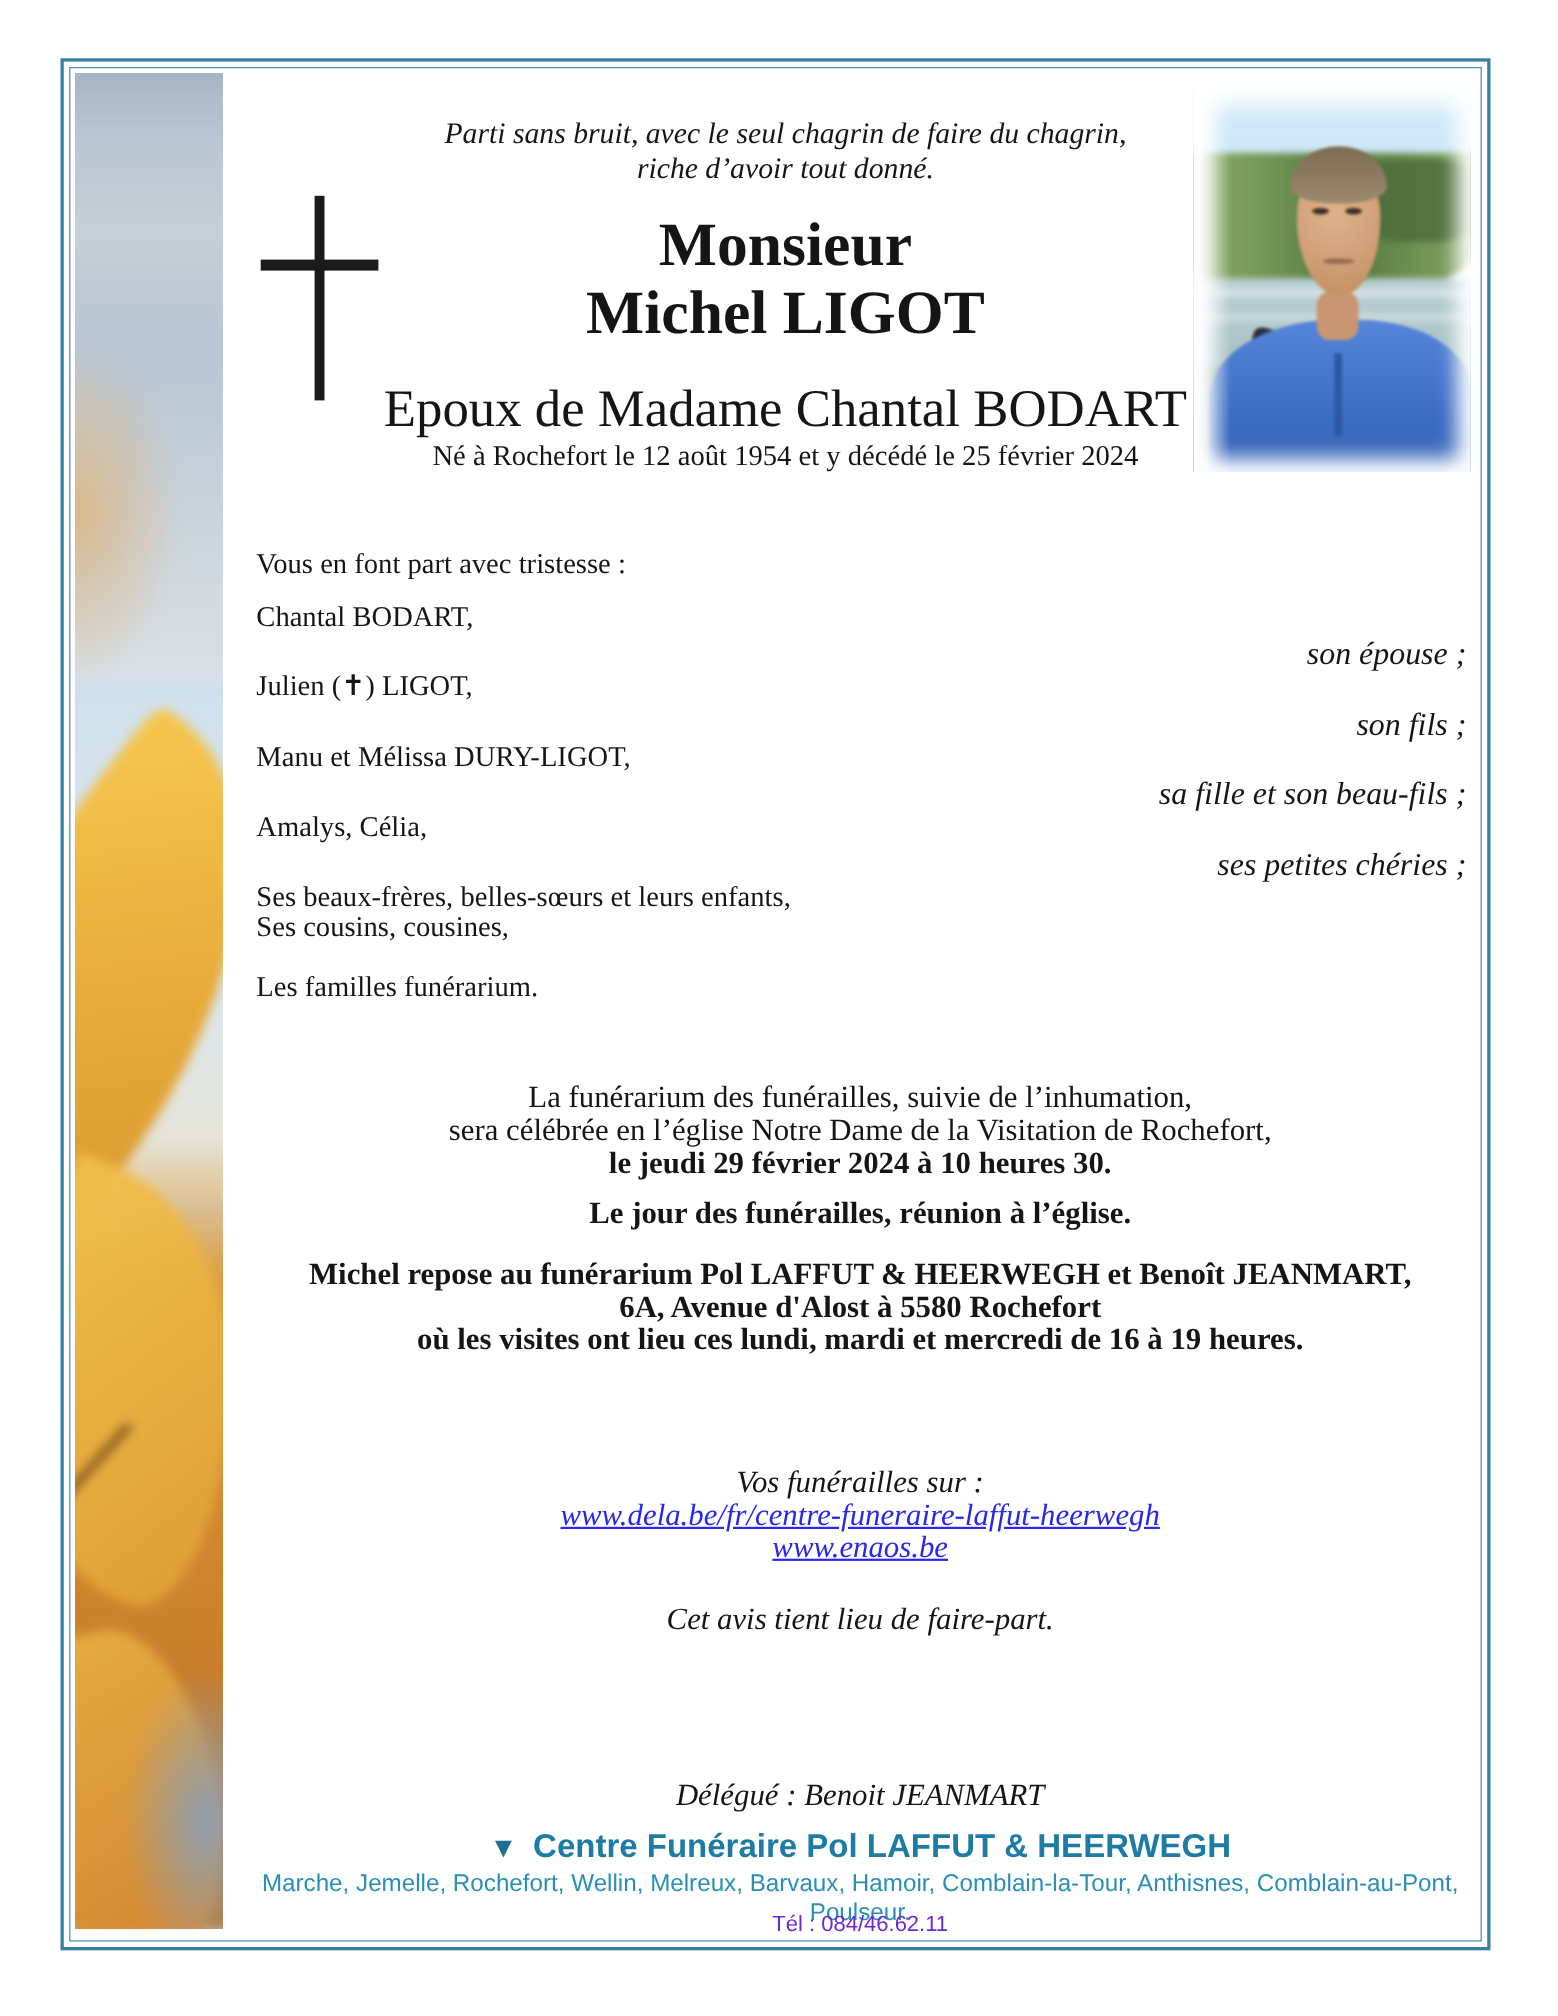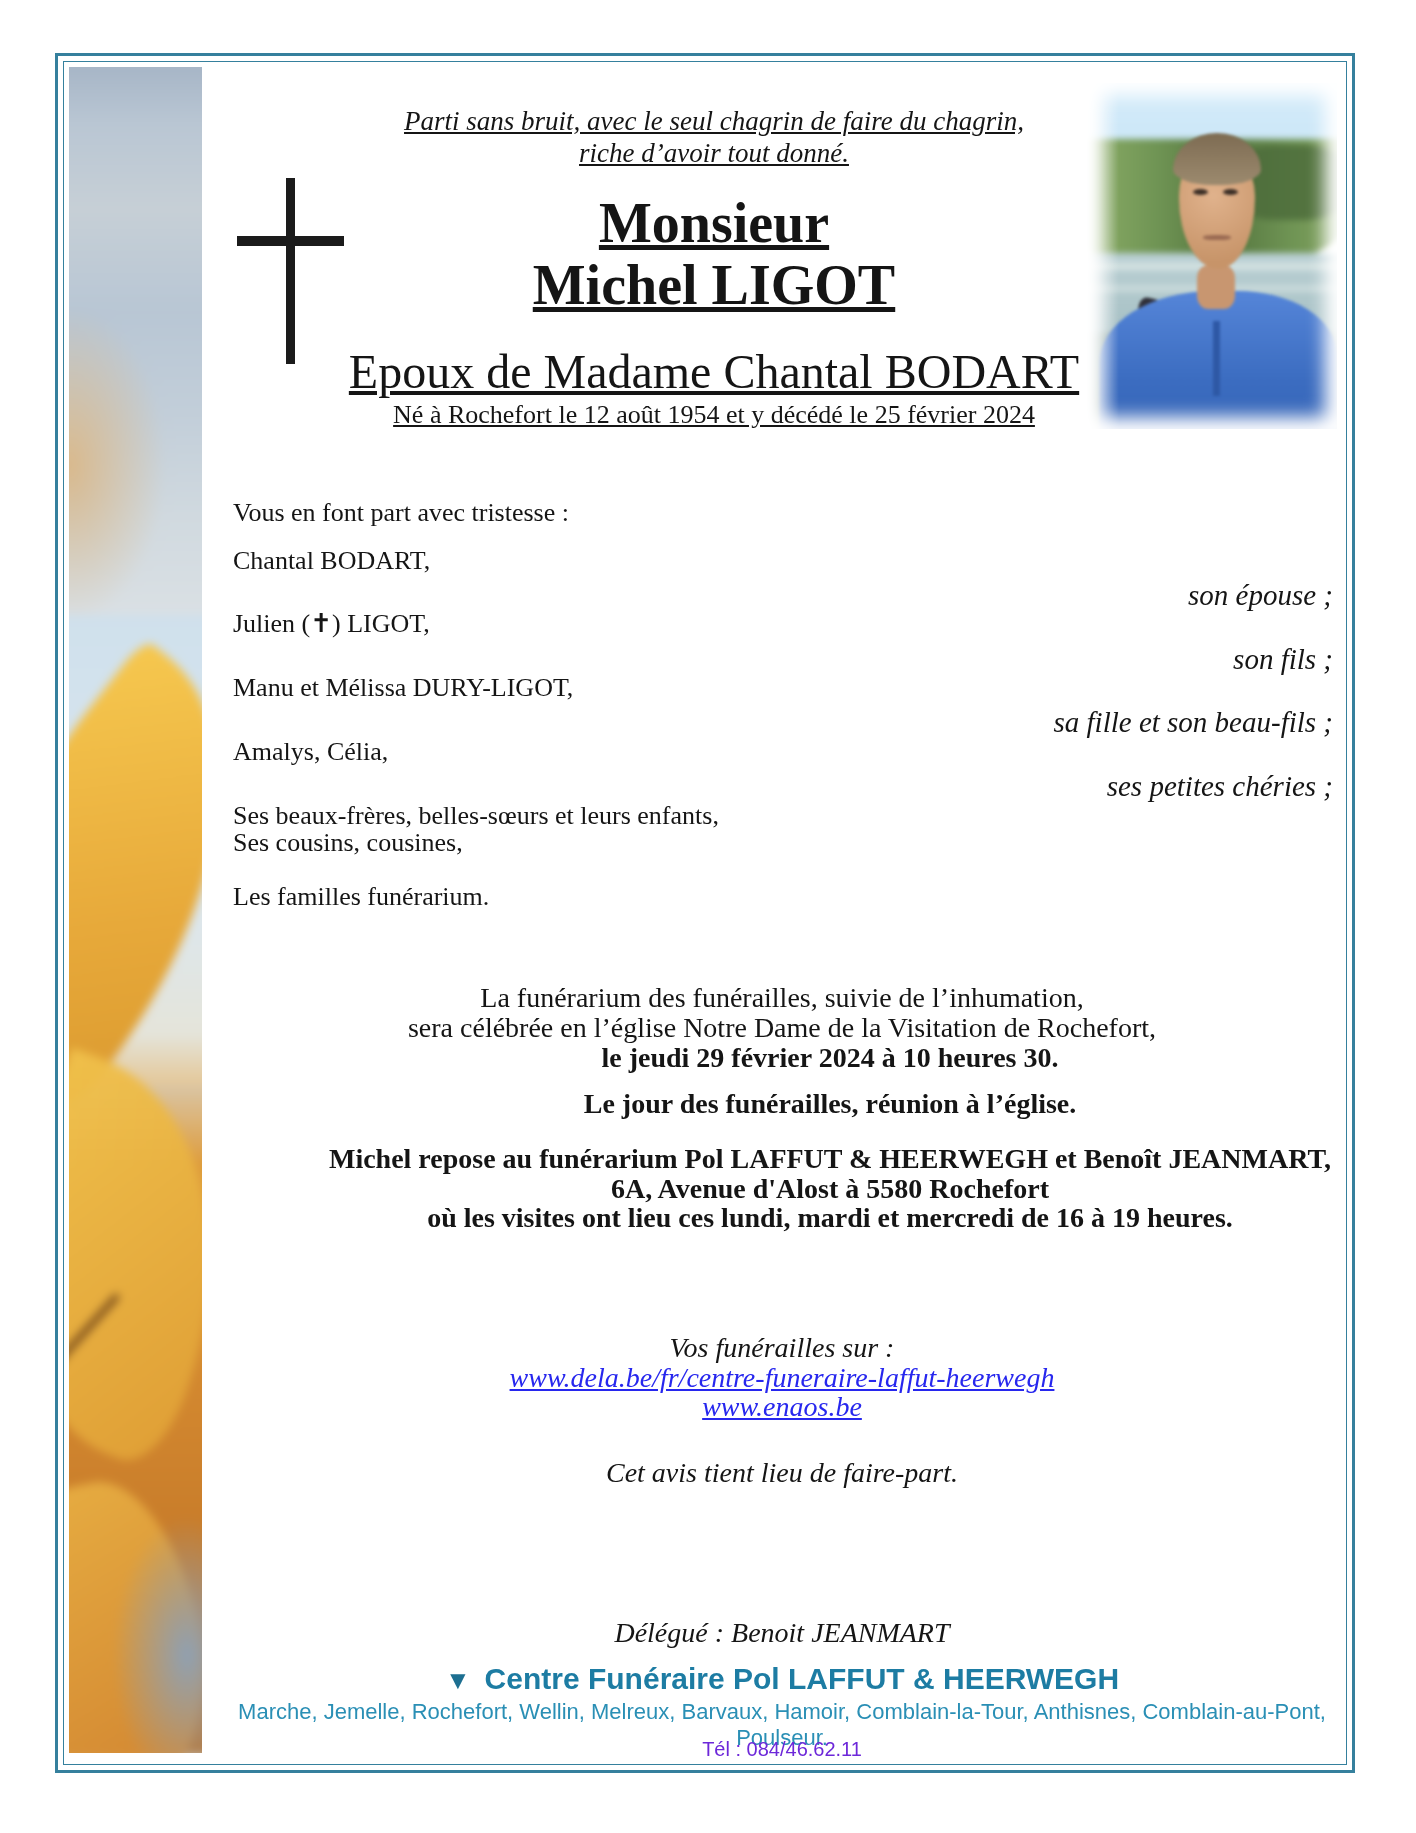--- a/index.html
+++ b/index.html
@@ -60,30 +60,30 @@
           background:linear-gradient(#7d6b52,#9c8a6e);border-radius:50% 50% 45% 45% / 70% 70% 30% 30%;}
   .m-eye{position:absolute;width:15px;height:6px;background:#3a2e26;border-radius:50%;}
   .m-mouth{position:absolute;left:118px;top:152px;width:28px;height:5px;background:#9a6a52;border-radius:40%;}
   .m-strap{position:absolute;left:40px;top:214px;width:24px;height:150px;background:#30303a;
            transform:rotate(12deg);border-radius:8px;}
   .photo-fadeL{position:absolute;left:0;top:0;width:34px;height:100%;
            background:linear-gradient(90deg,#ffffff,rgba(255,255,255,0));}
   .photo-feather{position:absolute;inset:0;box-shadow:inset 0 0 18px 12px #ffffff;}
   
   .tblock{position:absolute;line-height:1.18;}
-  .center-title{left:202px;width:1024px;text-align:center;text-decoration:underline;}
+  .center-title{left:202px;width:1024px;text-align:center;}
   .center-main{left:202px;width:1160px;text-align:center;}
   .quote{top:106px;font-style:italic;font-size:27px;}
   .big-title{top:192px;font-weight:bold;font-size:56px;line-height:62px;}
   .subtitle{top:344px;font-size:48px;}
   .birth{top:400px;font-size:26px;}
   .leftline{left:233px;width:900px;font-size:26px;}
   .relation{left:202px;width:1131px;text-align:right;font-style:italic;font-size:29px;}
   .cer{font-size:28px;}
-  .bold{font-weight:bold;padding-left:48px;}
+  .bold{font-weight:bold;}
   .italic{font-style:italic;}
   .linkline{font-size:28px;font-style:italic;}
   .linkline a{color:#2727ee;text-decoration:underline;}
   .footer-sans{font-family:"Liberation Sans", sans-serif;color:#1d7ca3;}
   .brand{top:1661px;font-size:30px;font-weight:bold;letter-spacing:0px;}
   .brand .tri{color:#1d6f91;font-size:26px;margin-right:14px;}
   .cities{top:1699px;font-size:22px;color:#2a8fb5;}
   .tel{top:1738px;font-size:20px;color:#6d28d9;}
 </style>
 </head>

